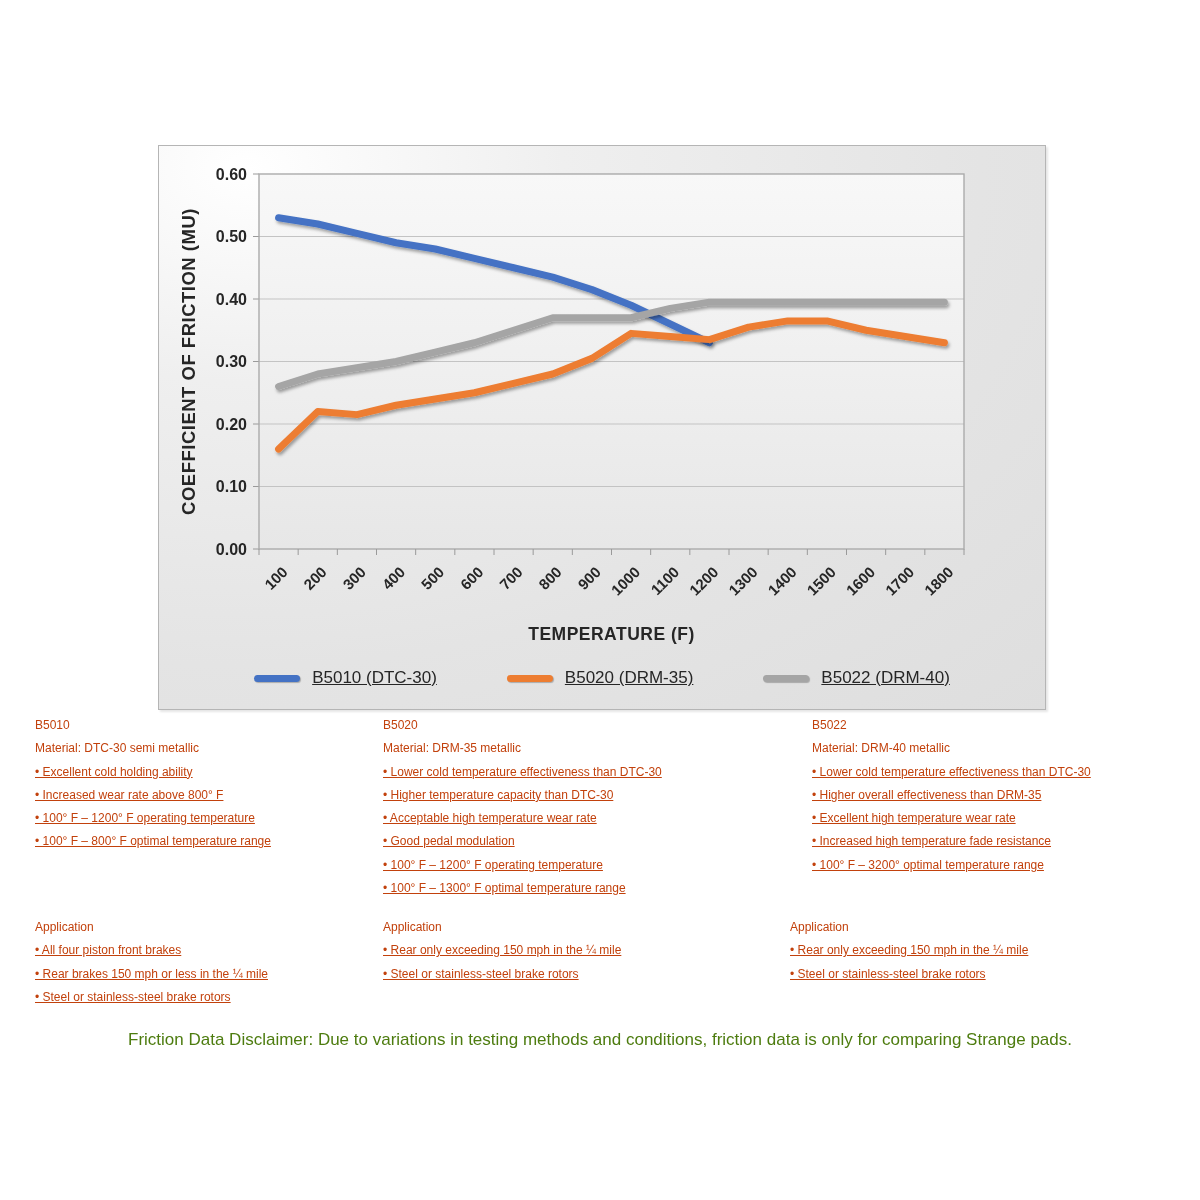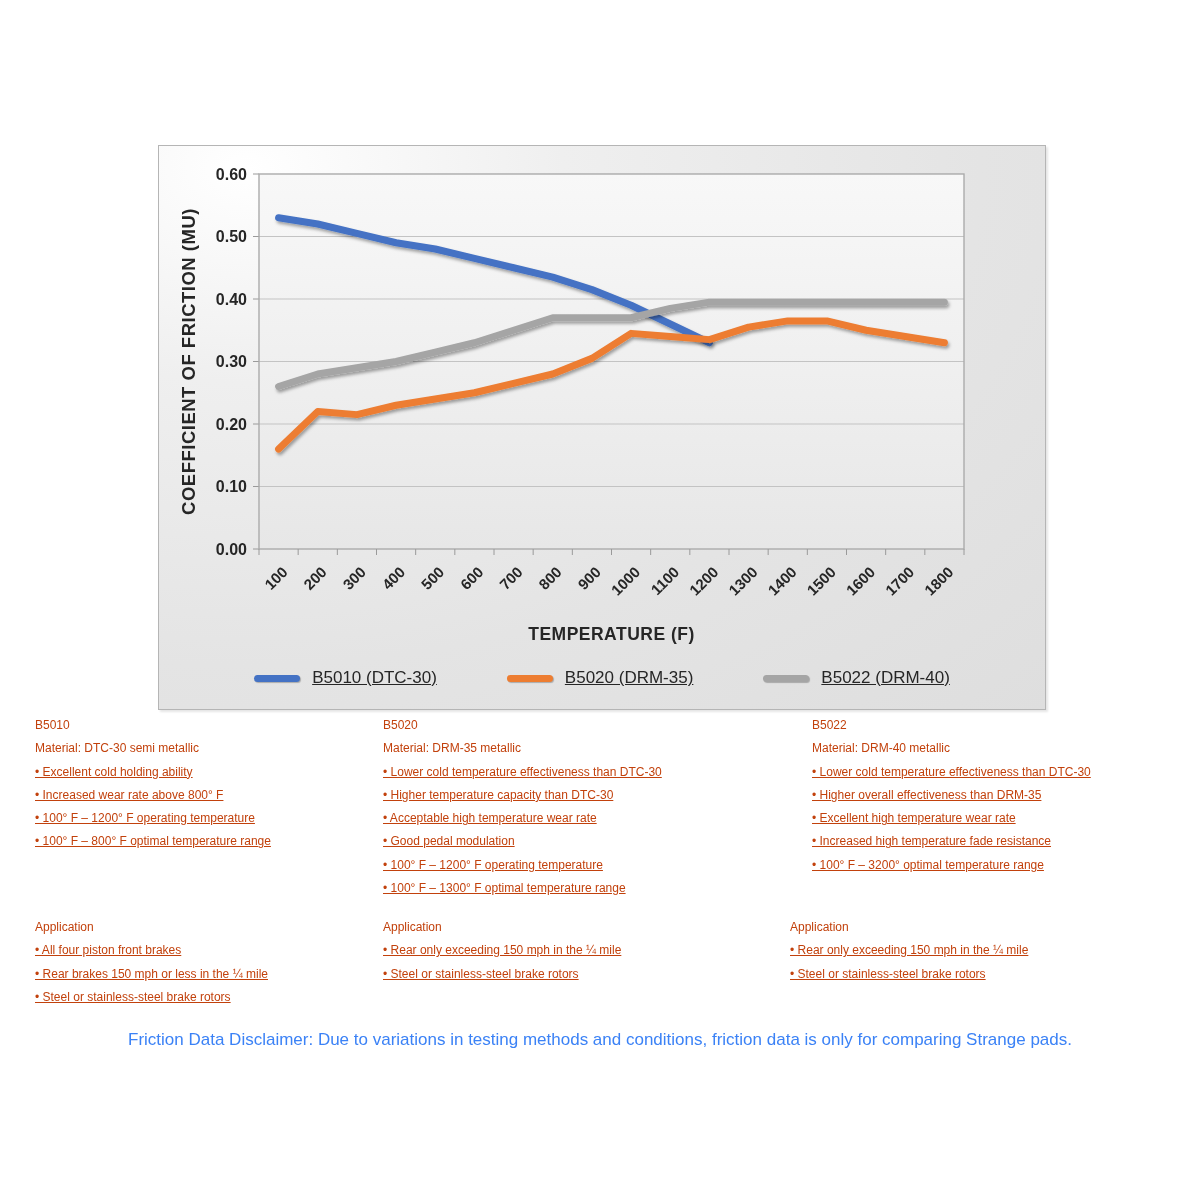--- a/index.html
+++ b/index.html
@@ -18,21 +18,21 @@
     position:absolute;left:0;top:516px;width:100%;height:32px;
     display:flex;justify-content:center;align-items:center;gap:70px;text-decoration:underline;
   }
   .legend-item{display:flex;align-items:center;gap:12px;}
   .legend-swatch{width:46px;height:7px;border-radius:4px;box-shadow:1px 1px 1px rgba(0,0,0,0.25);}
   .legend-label{font-size:17px;color:#262626;}
   .text-col{position:absolute;font-size:12px;line-height:23.3px;color:#c2410c;}
   .bullet{white-space:nowrap;text-decoration:underline;}
   .disclaimer{
     position:absolute;left:0;top:1030px;width:100%;text-align:center;
-    font-size:17px;color:#3b82f6;
+    font-size:17px;color:#4d7c0f;
   }
   text{font-family:"Liberation Sans",sans-serif;}
 </style>
 </head>
 <body>
 
 <div class="chart-panel">
   <svg id="chart-svg" class="chart-svg" width="886" height="563" viewBox="0 0 886 563">
     <defs>
       <linearGradient id="plotGrad" x1="0" y1="0" x2="0" y2="1">

